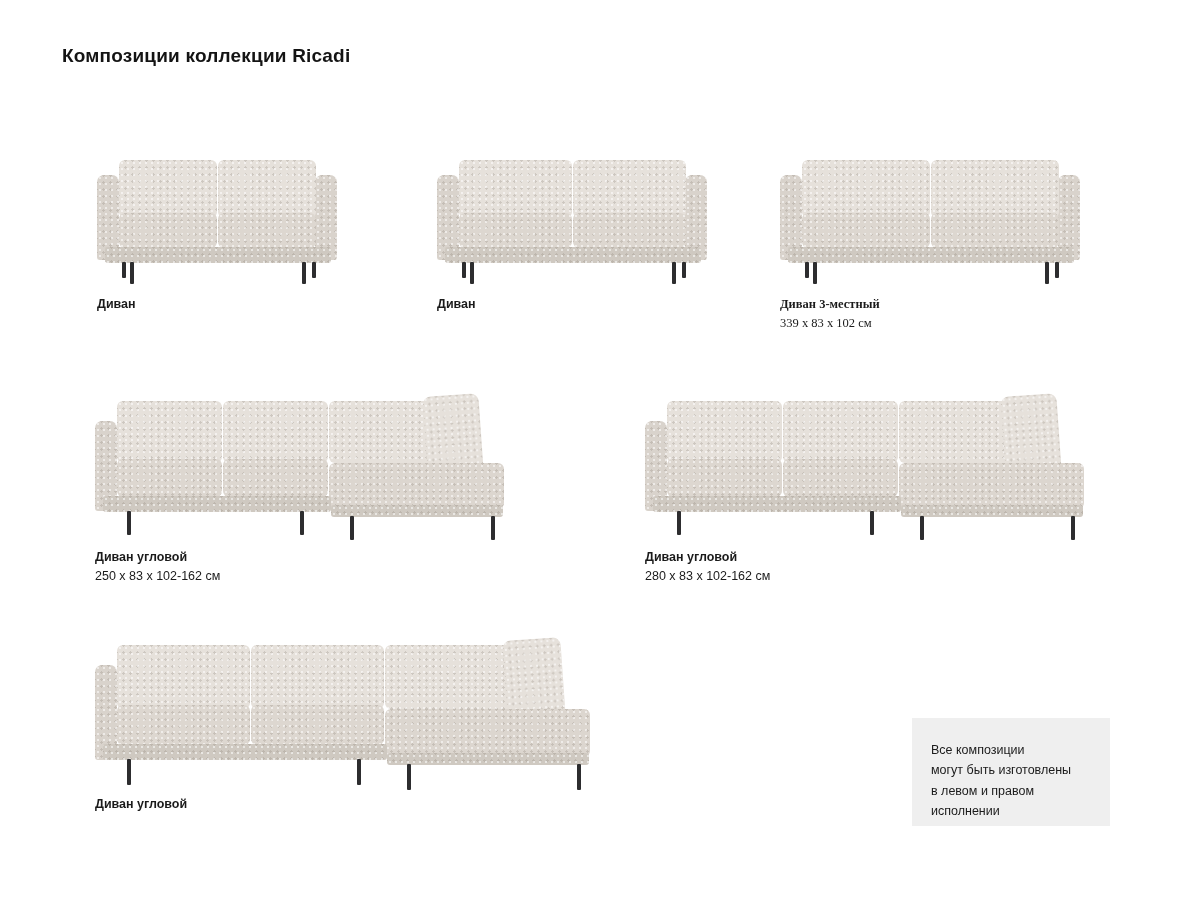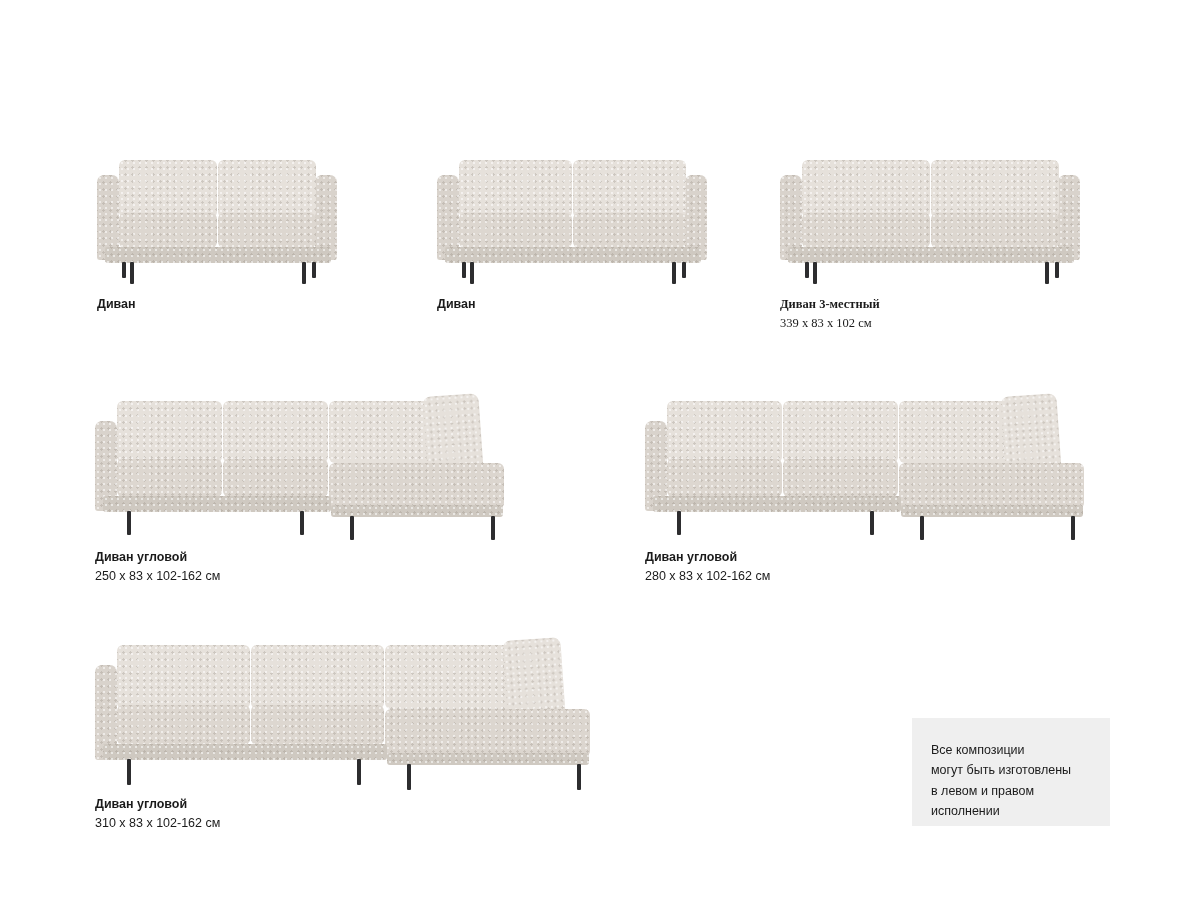--- a/index.html
+++ b/index.html
@@ -98,20 +98,21 @@
     background-position: 0 0, 3px 4px;
     border-radius: inherit;
     pointer-events: none;
   }
 </style>
 </head>
 <body>
 
 <div class="page">
 
+  <div class="page-title">Композиции коллекции Ricadi</div>
 
   <div class="product" style="left:97px; top:155px; width:270px;">
     <div class="product-art" style="width:270px; height:130px;">
 
       <div class="sofa f-arm rnd-top" style="left:0; top:20px; width:22px; height:85px;">
           <div class="grain"></div>
         </div>
 
       <div class="sofa f-arm rnd-top" style="left:218px; top:20px; width:22px; height:85px;">
           <div class="grain"></div>
@@ -338,21 +339,20 @@
       <div class="sofa f-dark" style="left:292px; top:118px; width:202px; height:12px; border-radius:3px;">
           <div class="grain"></div>
         </div>
       <div class="leg" style="left:32px; top:124px; height:26px;"></div>
       <div class="leg" style="left:262px; top:124px; height:26px;"></div>
       <div class="leg" style="left:312px; top:129px; height:26px;"></div>
       <div class="leg" style="left:482px; top:129px; height:26px;"></div>
     </div>
     <div class="caption">
       <span class="name">Диван угловой</span>
-      <span class="dims">310 x 83 x 102-162 см</span>
     </div>
   </div>
 
   <div class="note" style="left:912px; top:718px; width:198px; height:108px;padding-left:19px;">
     <div class="note-text">Все композиции
 могут быть изготовлены
 в левом и правом
 исполнении</div>
   </div>
 

